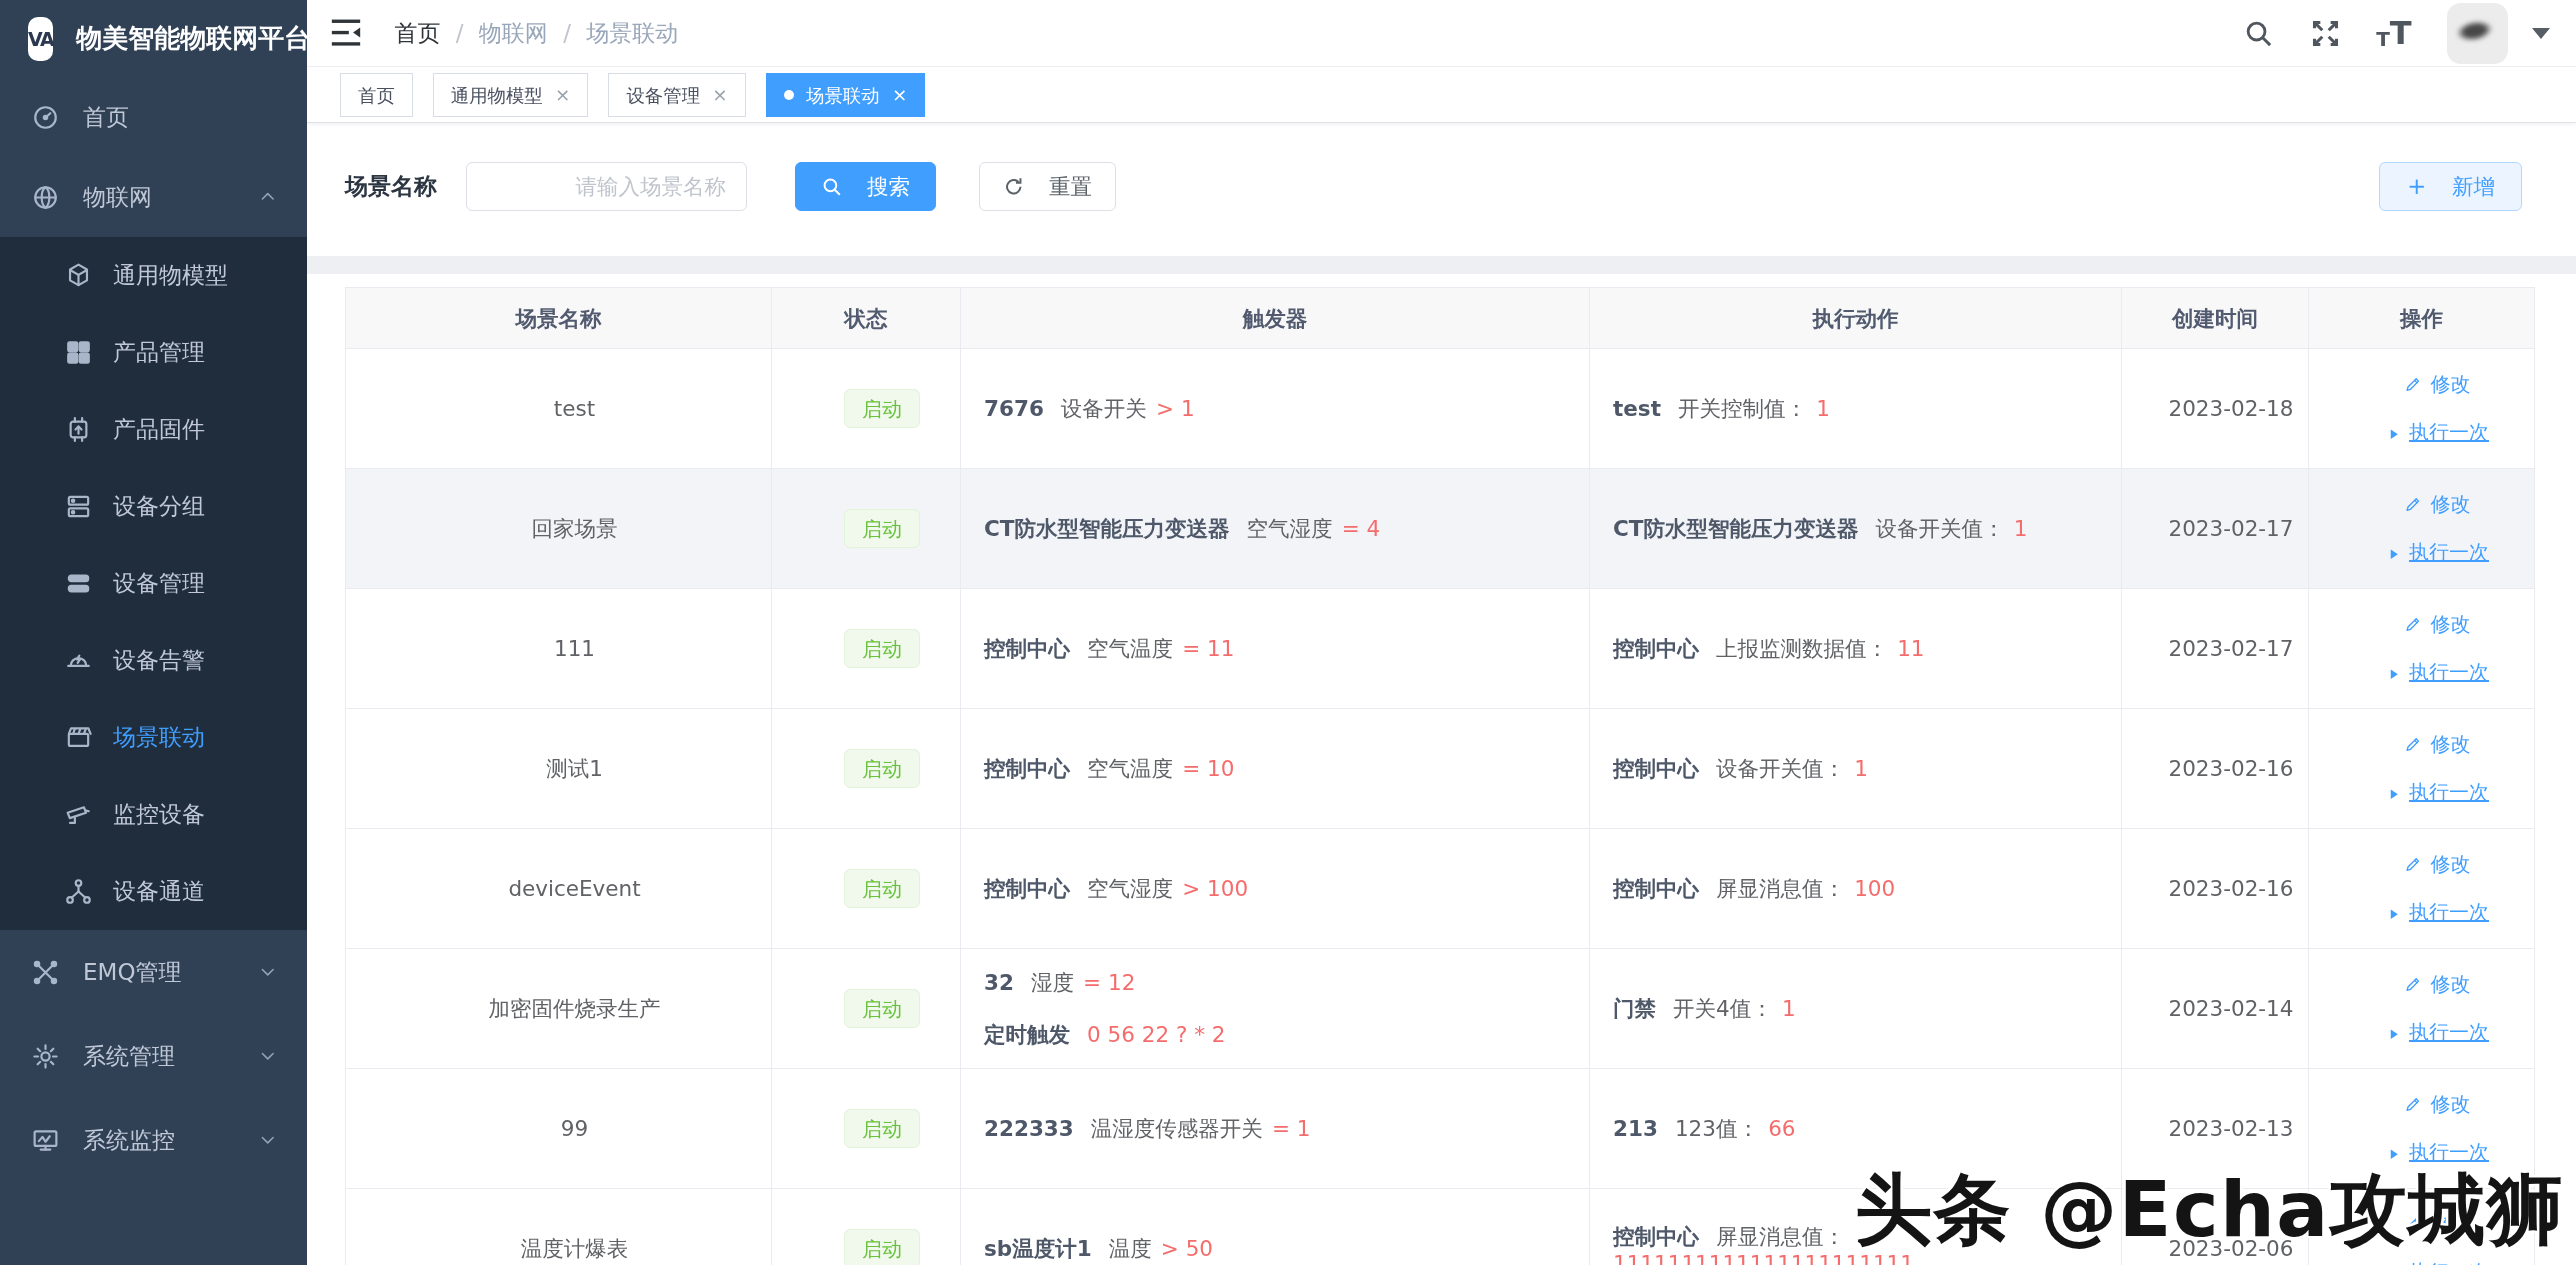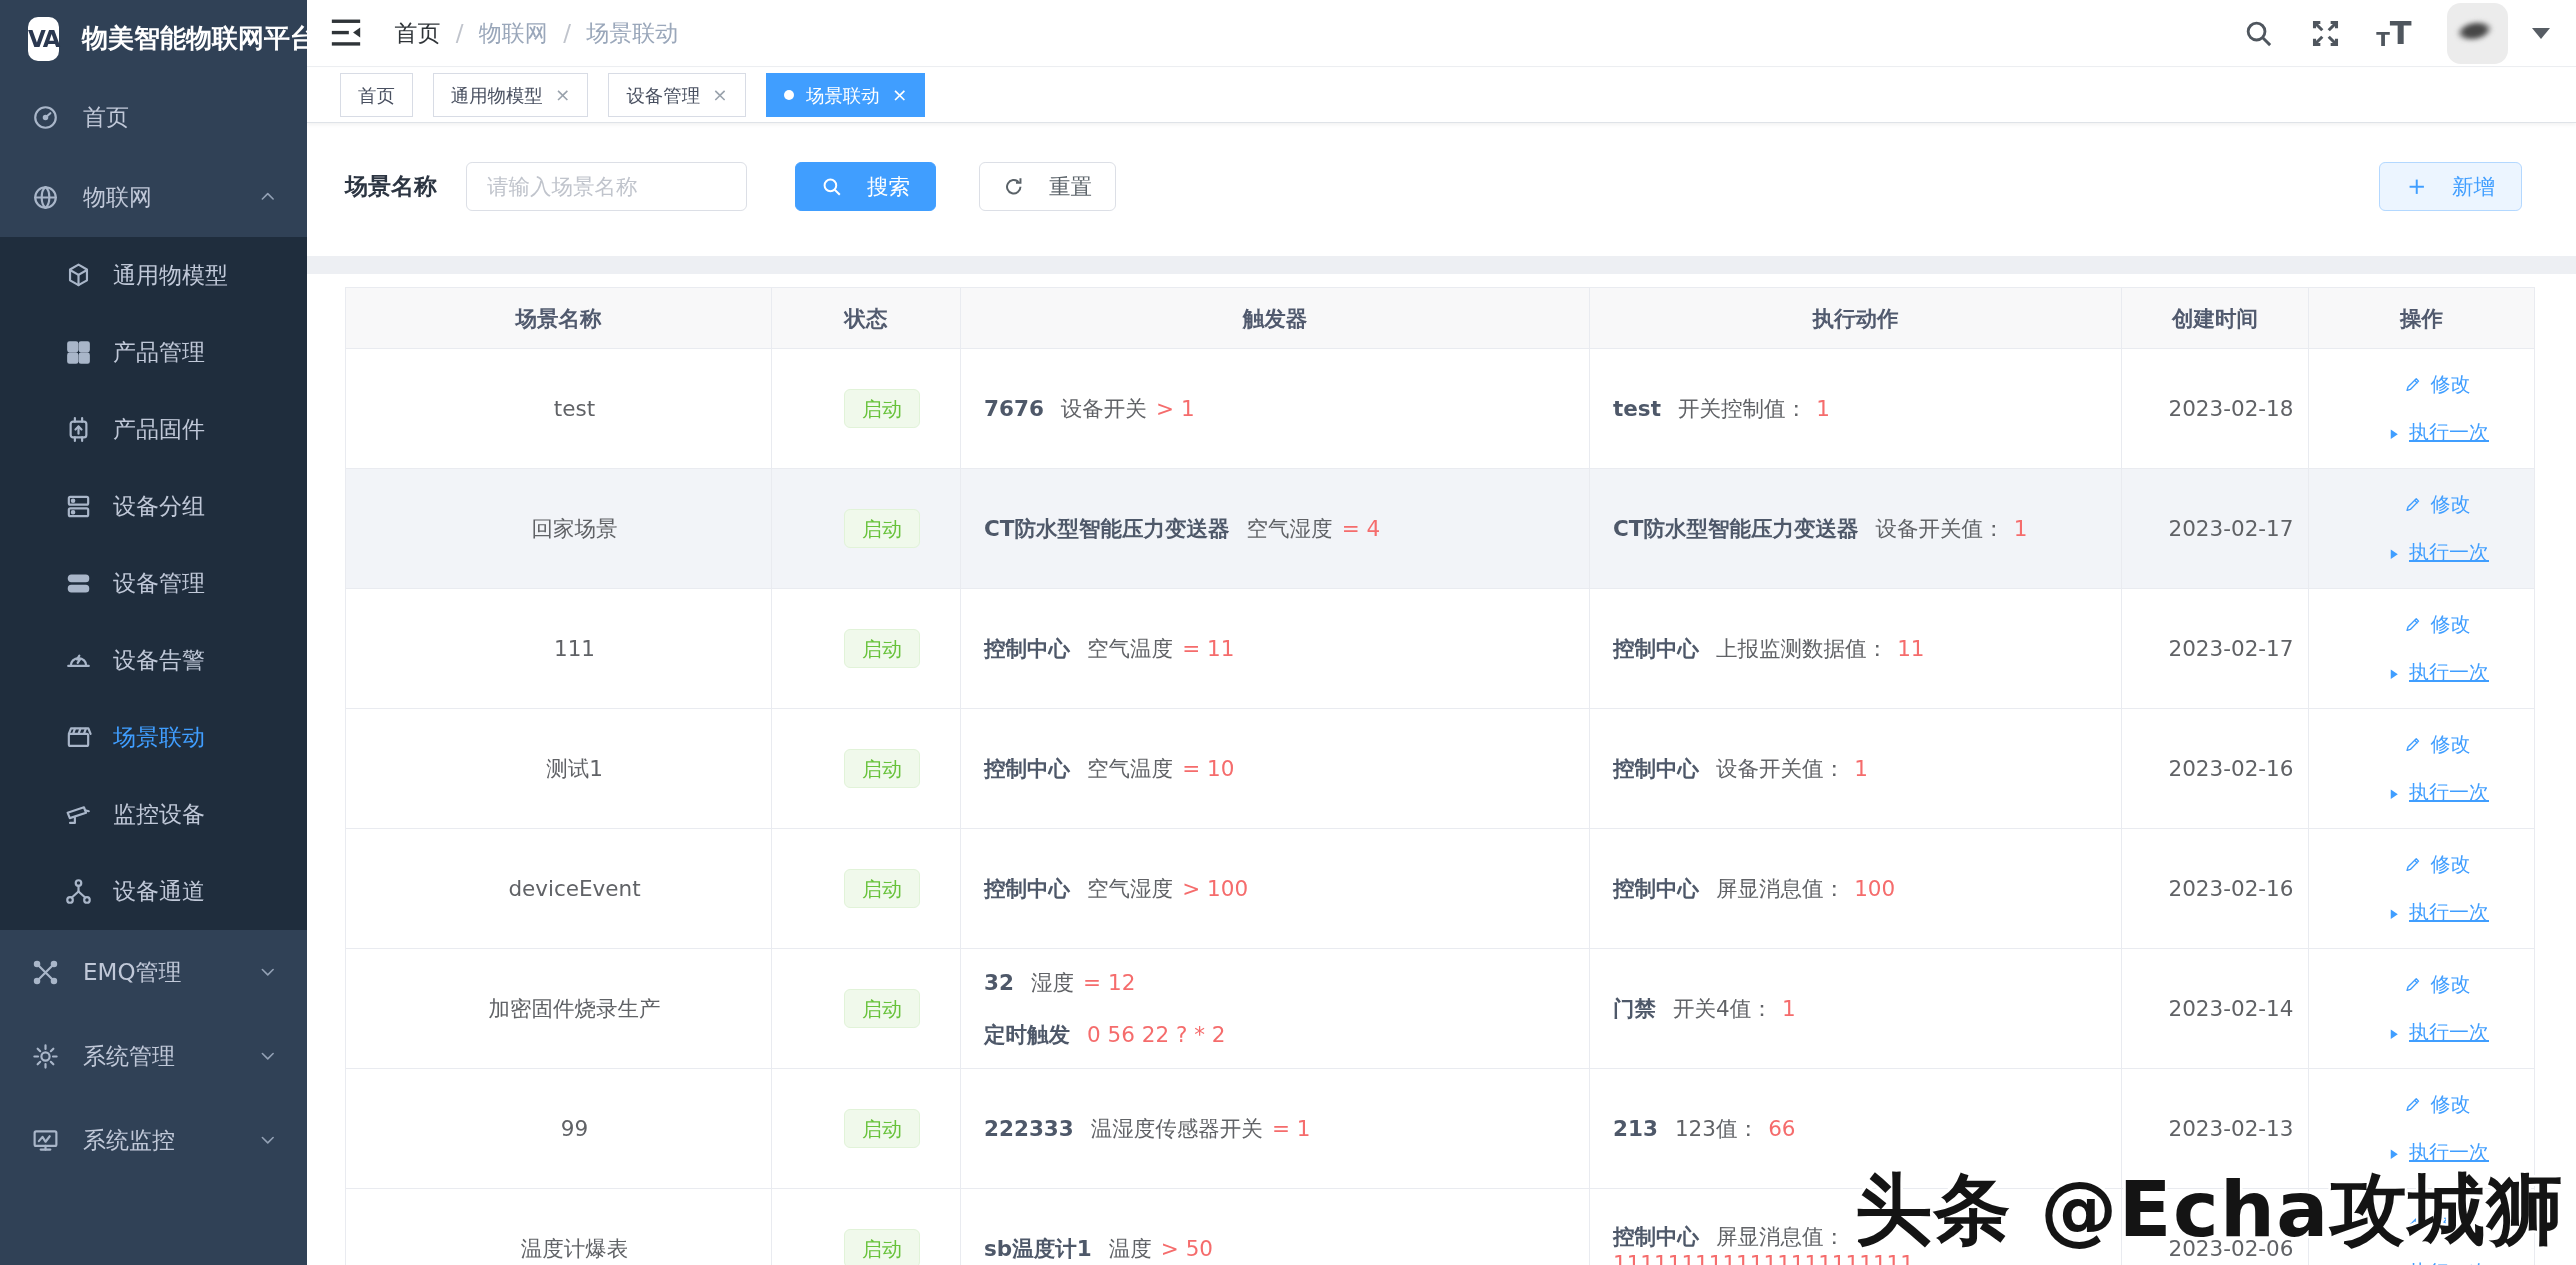--- a/index.html
+++ b/index.html
@@ -4,21 +4,21 @@
 <style>
   * { margin:0; padding:0; box-sizing:border-box; }
   html,body { background:#e9ebee; }
   .screen{
     position:relative; width:2576px; height:1266px; overflow:hidden;
     background:#ffffff; font-family:"DejaVu Sans", sans-serif; color:#606266;
   }
   
   .sidebar{ position:absolute; left:0; top:0; width:307px; height:1266px; background:#304156; z-index:5;}
   .logo-row{ height:77px; display:flex; align-items:center; padding-left:28px; gap:23px;}
-  .logo-badge{ width:44px; height:44px; background:#fff; border-radius:10px; display:flex; align-items:center; justify-content:center; font-weight:700; font-size:23px; color:#2b3850; letter-spacing:-1.5px;}
+  .logo-badge{ width:44px; height:44px; background:#fff; border-radius:10px; display:flex; align-items:center; justify-content:center; font-weight:700; font-size:19px; color:#2b3850; letter-spacing:-1.5px;}
   .logo-title{ color:#ffffff; font-size:26px; font-weight:700; white-space:nowrap;}
   .menu{ position:absolute; top:77px; left:0; right:0;}
   .menu-item{ height:80px; display:flex; align-items:center; gap:23px; padding-left:31px; color:#c0c8d8; font-size:23px; cursor:pointer; white-space:nowrap;}
   .menu-item .mi-icon{ width:29px; height:29px; flex:0 0 29px; color:#a9b6c9; display:flex; align-items:center; justify-content:center;}
   .mi-icon svg{ width:29px; height:29px;}
   .submenu{ background:#1f2d3d;}
   .submenu .menu-item{ height:77px; padding-left:64px; gap:20px;}
   .menu-item.active{ color:#409eff;}
   .menu-item.grp-bottom{ height:84px;}
   .group-arrow{ margin-left:auto; margin-right:29px; color:#93a1b5; display:flex;}
@@ -45,21 +45,21 @@
   .tab{ height:44px; display:inline-flex; align-items:center; padding:0 17px; border:0.8px solid #d8dce5; background:#fff; font-size:18.4px; color:#495060; gap:12.3px; cursor:pointer; white-space:nowrap;}
   .tab .dot{ display:none;}
   .tab .x{ color:#99a2ac; font-size:18.4px; line-height:1; cursor:pointer;}
   .tab.active{ background:#409eff; border-color:#409eff; color:#fff;}
   .tab.active .dot{ display:inline-block; width:10px; height:10px; border-radius:50%; background:#fff;}
   .tab.active .x{ color:#fff;}
   
   .content{ position:absolute; left:307px; top:124px; width:2269px; height:1142px; background:#fff;}
   .filter-row{ position:absolute; left:38px; top:38px; height:49px; display:flex; align-items:center;}
   .filter-label{ font-size:23px; font-weight:700; color:#2c3542; margin-right:29px;}
-  .scene-input{ width:281px; height:49px; border:0.8px solid #dcdfe6; border-radius:6.1px; padding:16px 20px; font-size:21.5px; color:#606266; outline:none; font-family:"DejaVu Sans", sans-serif;}
+  .scene-input{ width:281px; height:49px; border:0.8px solid #dcdfe6; border-radius:6.1px; padding:16px 20px; font-size:21.5px; color:#606266; outline:none; font-family:"DejaVu Sans", sans-serif;text-align:right;}
   .scene-input::placeholder{ color:#c0c4cc;}
   .btn{ height:49px; border-radius:6.1px; font-size:21.5px; display:inline-flex; align-items:center; gap:25px; cursor:pointer; border:0.8px solid transparent; font-family:"DejaVu Sans", sans-serif;}
   .btn svg{ width:21.5px; height:21.5px;}
   .btn-search{ margin-left:48px; padding:0 24.5px; background:#409eff; border-color:#409eff; color:#fff;}
   .btn-reset{ margin-left:43px; padding:0 23px; background:#fff; border-color:#dcdfe6; color:#5a6268;}
   .btn-add{ position:absolute; right:54px; top:38px; padding:0 26px; background:#ecf5ff; border:0.8px solid #b3d8ff; color:#409eff;}
   .divider-strip{ position:absolute; left:0; top:132px; width:2269px; height:18.4px; background:#edeff3;}
   
   .table-wrap{ position:absolute; left:38px; top:163px; width:2190px;}
   table.grid{ border-collapse:collapse; table-layout:fixed; width:2190px; font-size:21.5px; color:#606266; background:#fff;}

